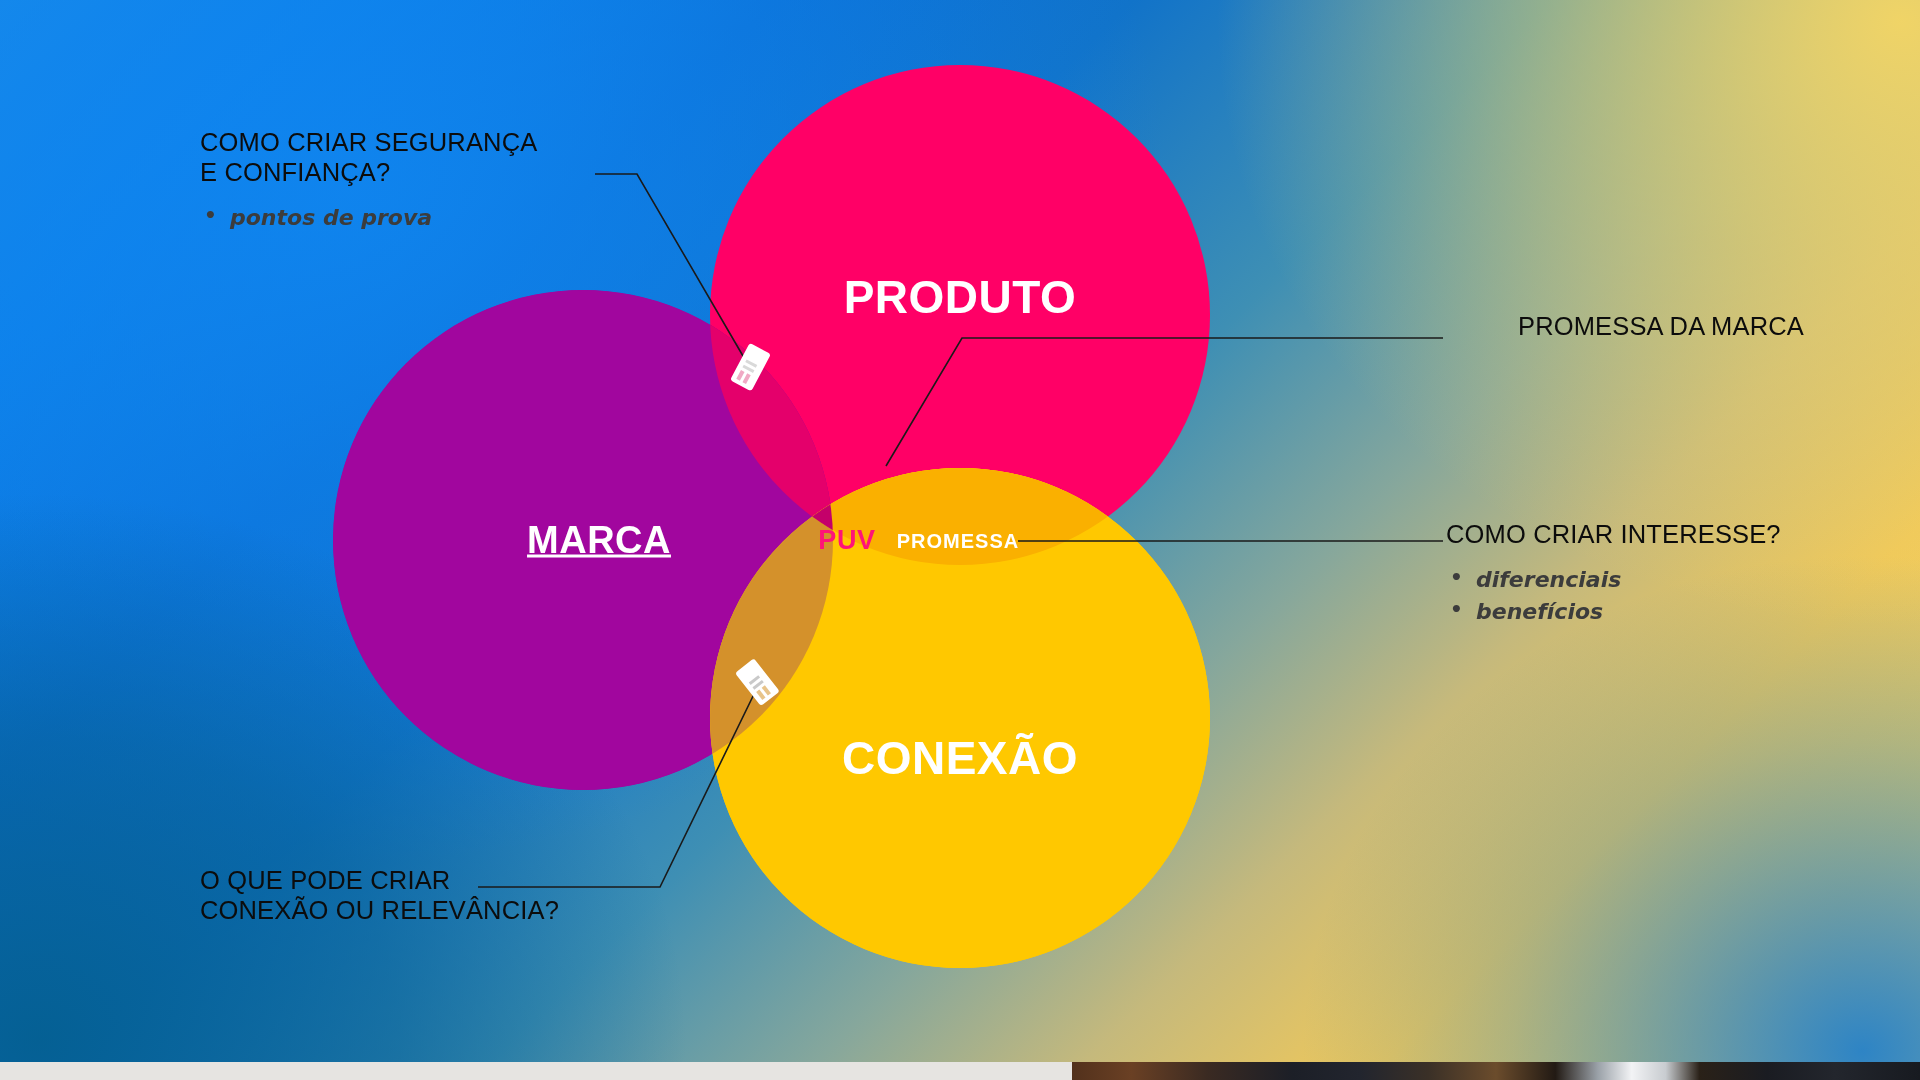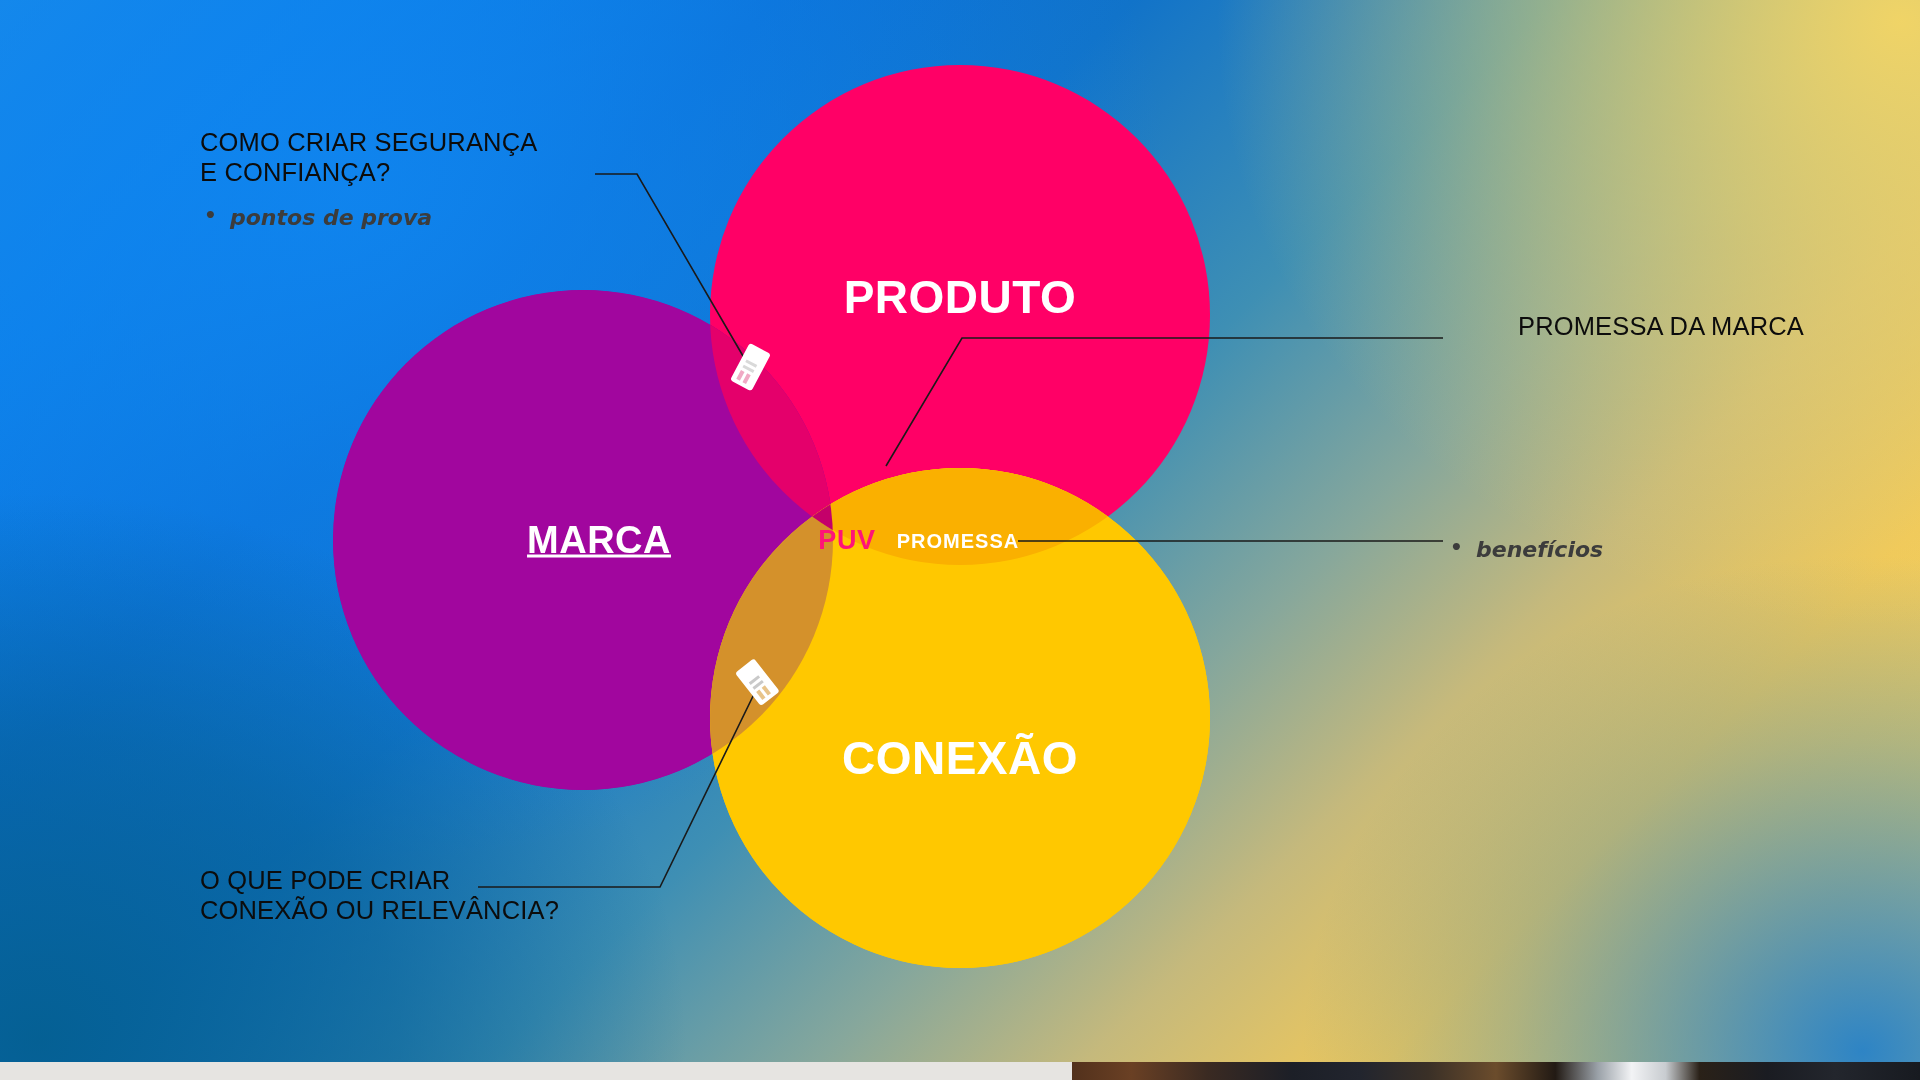--- a/index.html
+++ b/index.html
@@ -246,21 +246,23 @@
     <ul class="ann-list">
       <li>pontos de prova</li>
     </ul>
   </div>
 
   <div class="ann" id="ann-promessa">
     <div class="ann-title">PROMESSA DA MARCA</div>
   </div>
 
   <div class="ann" id="ann-interesse">
+    <div class="ann-title">COMO CRIAR INTERESSE?</div>
     <ul class="ann-list">
+      <li>diferenciais</li>
       <li>benefícios</li>
     </ul>
   </div>
 
   <div class="ann" id="ann-conexao">
     <div class="ann-title">O QUE PODE CRIAR
 CONEXÃO OU RELEVÂNCIA?</div>
   </div>
 </div>
 

